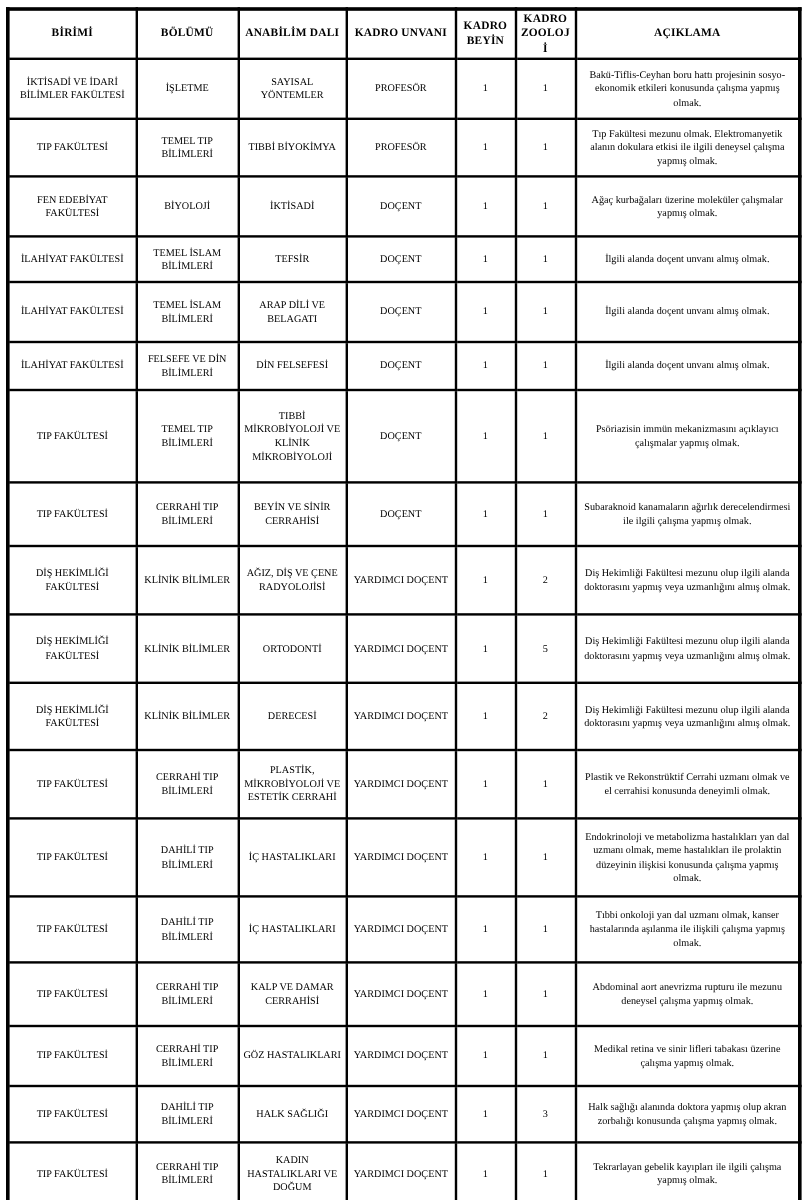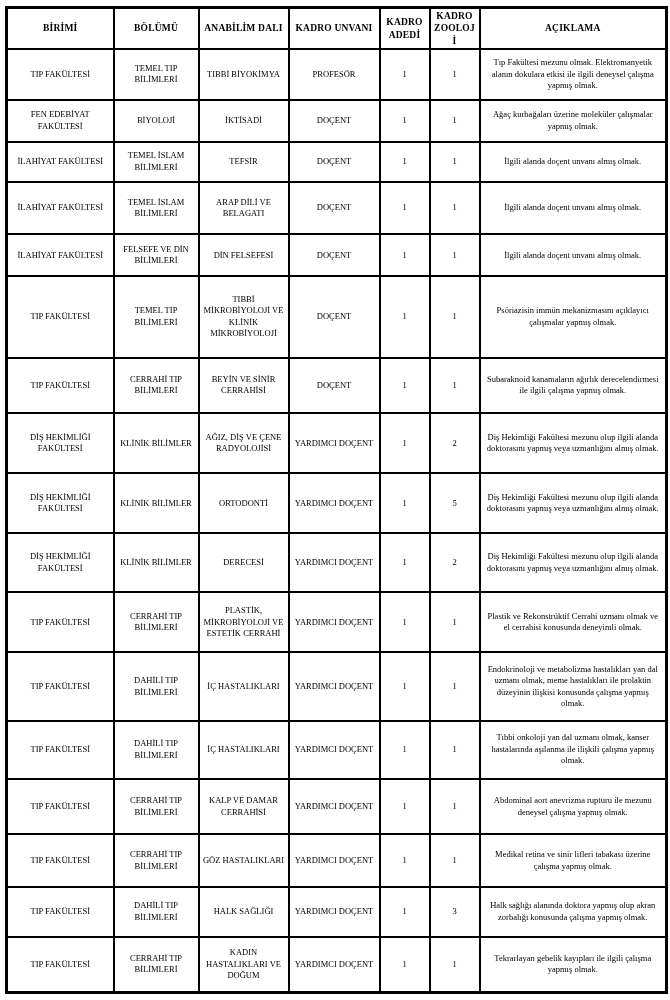--- a/index.html
+++ b/index.html
@@ -68,36 +68,45 @@
       <col class="c-adet">
       <col class="c-derece">
       <col class="c-aciklama">
     </colgroup>
     <thead>
       <tr id="header-row" style="height: 34px;">
           <th>BİRİMİ</th>
           <th>BÖLÜMÜ</th>
           <th>ANABİLİM DALI</th>
           <th>KADRO UNVANI</th>
-          <th>KADRO ADEDİ</th>
+          <th>KADRO BEYİN</th>
           <th>KADRO ZOOLOJİ</th>
           <th>AÇIKLAMA</th>
         </tr>
     </thead>
     <tbody id="table-body">
+        <tr style="height: 50px;">
+          <td>İKTİSADİ VE İDARİ BİLİMLER FAKÜLTESİ</td>
+          <td>İŞLETME</td>
+          <td>SAYISAL YÖNTEMLER</td>
+          <td>PROFESÖR</td>
+          <td>1</td>
+          <td>1</td>
+          <td class="aciklama">Bakü-Tiflis-Ceyhan boru hattı projesinin sosyo-ekonomik etkileri konusunda çalışma yapmış olmak.</td>
+        </tr>
         <tr style="height: 48px;">
           <td>TIP FAKÜLTESİ</td>
           <td>TEMEL TIP BİLİMLERİ</td>
           <td>TIBBİ BİYOKİMYA</td>
           <td>PROFESÖR</td>
           <td>1</td>
           <td>1</td>
           <td class="aciklama">Tıp Fakültesi mezunu olmak. Elektromanyetik alanın dokulara etkisi ile ilgili deneysel çalışma yapmış olmak.</td>
         </tr>
-        <tr style="height: 40px;">
+        <tr style="height: 50px;">
           <td>FEN EDEBİYAT FAKÜLTESİ</td>
           <td>BİYOLOJİ</td>
           <td>İKTİSADİ</td>
           <td>DOÇENT</td>
           <td>1</td>
           <td>1</td>
           <td class="aciklama">Ağaç kurbağaları üzerine moleküler çalışmalar yapmış olmak.</td>
         </tr>
         <tr style="height: 38px;">
           <td>İLAHİYAT FAKÜLTESİ</td>

